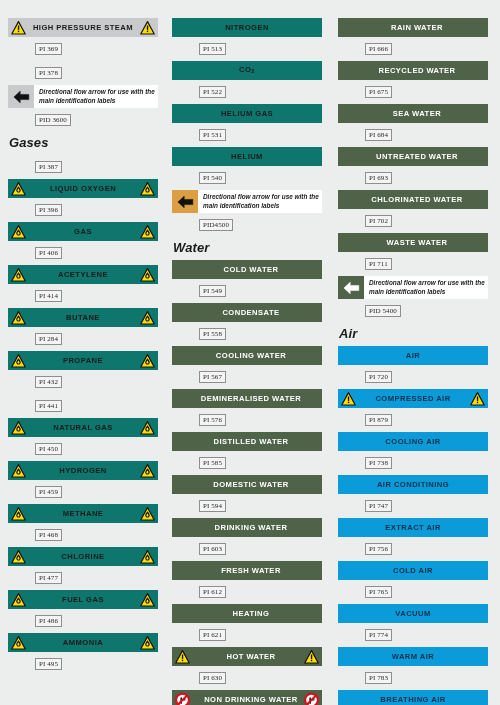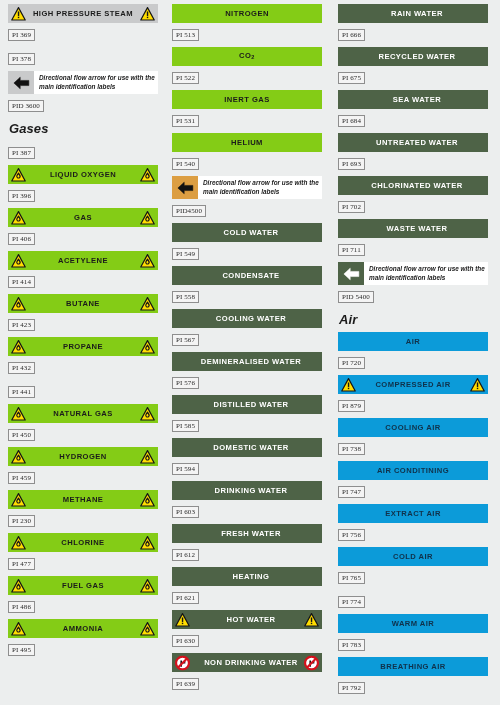--- a/index.html
+++ b/index.html
@@ -8,21 +8,21 @@
     background:#eceeee;
     font-family:"Liberation Sans", sans-serif;
     overflow:hidden;
   }
   .sheet{
     position:relative;
     width:500px; height:705px;
     background:#eceeee;
     display:flex;
     box-sizing:border-box;
-    padding:4px 0 0 0;
+    padding:18px 0 0 0;
   }
   .col{
     width:166px;
     box-sizing:border-box;
     padding:0 8px 0 8px;
   }
   .col.mid{padding-left:6px;padding-right:10px;}
   .col.right{padding-left:6px;padding-right:10px;}
 
   
@@ -53,21 +53,21 @@
     letter-spacing:.45px;
     text-align:center;
     line-height:1;
     white-space:nowrap;
   }
   .band .band-text sub{font-size:5.6px; vertical-align:-1px;}
 
   
   .t-grey   { background:#c9cacb; }
   .t-grey   .band-text{ color:#1b1b1b; }
-  .t-orange { background:#84cc16; }
+  .t-orange { background:#0f766e; }
   .t-orange .band-text{ color:#1b1b1b; }
   .t-green  { background:#4e6347; }
   .t-green  .band-text{ color:#ffffff;margin-left:8px; }
   .t-blue   { background:#0c9bd9; }
   .t-blue   .band-text{ color:#10314a; }
 
   
   .band .ico{
     position:absolute;
     top:50%;
@@ -86,20 +86,21 @@
     padding:0 3px 0 3px;
     height:10px;
     line-height:10px;
     border:1px solid #8e8e8e;
     background:#f4f4f4;
     font-family:"Liberation Serif", serif;
     font-size:7px;
     color:#2b2b2b;
     letter-spacing:.1px;
     white-space:nowrap;
+    margin-left:27px;
   }
 
   
   .arrow-row{
     display:flex;
     align-items:stretch;
     height:23px;
     margin-bottom:0;
   }
   .arrow-box{
@@ -224,21 +225,21 @@
             </svg>
           </span>
           <span class="band-text">BUTANE</span>
           <span class="ico r">
             <svg viewBox="0 0 20 20">
               <polygon points="10,1.5 19,18 1,18" fill="#ffdd00" stroke="#151515" stroke-width="1.6" stroke-linejoin="round"></polygon>
               <path d="M10 6.2c1.9 2.2 2.9 3.6 2.9 5.3 0 1.8-1.3 3.1-2.9 3.1S7.1 13.3 7.1 11.5c0-1.7 1-3.1 2.9-5.3z" fill="#151515"></path>
               <path d="M9.9 9.4c.9 1.1 1.4 1.8 1.4 2.5 0 .8-.6 1.4-1.4 1.4s-1.4-.6-1.4-1.4c0-.7.5-1.4 1.4-2.5z" fill="#ffdd00"></path>
             </svg>
           </span>
-        </div><div class="code">PI 423</div></div>
+        </div><div class="code">PI 284</div></div>
       <div class="entry"><div class="band t-orange">
           <span class="ico l">
             <svg viewBox="0 0 20 20">
               <polygon points="10,1.5 19,18 1,18" fill="#ffdd00" stroke="#151515" stroke-width="1.6" stroke-linejoin="round"></polygon>
               <path d="M10 6.2c1.9 2.2 2.9 3.6 2.9 5.3 0 1.8-1.3 3.1-2.9 3.1S7.1 13.3 7.1 11.5c0-1.7 1-3.1 2.9-5.3z" fill="#151515"></path>
               <path d="M9.9 9.4c.9 1.1 1.4 1.8 1.4 2.5 0 .8-.6 1.4-1.4 1.4s-1.4-.6-1.4-1.4c0-.7.5-1.4 1.4-2.5z" fill="#ffdd00"></path>
             </svg>
           </span>
           <span class="band-text">PROPANE</span>
           <span class="ico r">
@@ -293,21 +294,21 @@
             </svg>
           </span>
           <span class="band-text">METHANE</span>
           <span class="ico r">
             <svg viewBox="0 0 20 20">
               <polygon points="10,1.5 19,18 1,18" fill="#ffdd00" stroke="#151515" stroke-width="1.6" stroke-linejoin="round"></polygon>
               <path d="M10 6.2c1.9 2.2 2.9 3.6 2.9 5.3 0 1.8-1.3 3.1-2.9 3.1S7.1 13.3 7.1 11.5c0-1.7 1-3.1 2.9-5.3z" fill="#151515"></path>
               <path d="M9.9 9.4c.9 1.1 1.4 1.8 1.4 2.5 0 .8-.6 1.4-1.4 1.4s-1.4-.6-1.4-1.4c0-.7.5-1.4 1.4-2.5z" fill="#ffdd00"></path>
             </svg>
           </span>
-        </div><div class="code">PI 230</div></div>
+        </div><div class="code">PI 468</div></div>
       <div class="entry"><div class="band t-orange">
           <span class="ico l">
             <svg viewBox="0 0 20 20">
               <polygon points="10,1.5 19,18 1,18" fill="#ffdd00" stroke="#151515" stroke-width="1.6" stroke-linejoin="round"></polygon>
               <path d="M10 6.2c1.9 2.2 2.9 3.6 2.9 5.3 0 1.8-1.3 3.1-2.9 3.1S7.1 13.3 7.1 11.5c0-1.7 1-3.1 2.9-5.3z" fill="#151515"></path>
               <path d="M9.9 9.4c.9 1.1 1.4 1.8 1.4 2.5 0 .8-.6 1.4-1.4 1.4s-1.4-.6-1.4-1.4c0-.7.5-1.4 1.4-2.5z" fill="#ffdd00"></path>
             </svg>
           </span>
           <span class="band-text">CHLORINE</span>
           <span class="ico r">
@@ -354,35 +355,36 @@
         </div><div class="code">PI 495</div></div>
     </div>
   <div class="col mid">
       <div class="entry"><div class="band t-orange">
           <span class="band-text">NITROGEN</span>
         </div><div class="code">PI 513</div></div>
       <div class="entry"><div class="band t-orange">
           <span class="band-text">CO<sub>2</sub></span>
         </div><div class="code">PI 522</div></div>
       <div class="entry"><div class="band t-orange">
-          <span class="band-text">INERT GAS</span>
+          <span class="band-text">HELIUM GAS</span>
         </div><div class="code">PI 531</div></div>
       <div class="entry"><div class="band t-orange">
           <span class="band-text">HELIUM</span>
         </div><div class="code">PI 540</div></div>
       <div class="entry"><div class="arrow-row">
           <div class="arrow-box ab-orange">
             <svg viewBox="0 0 22 16" width="19" height="14">
               <path d="M9.5 1.2 L2.2 8 L9.5 14.8 L9.5 11 L19.5 11 L19.5 5 L9.5 5 Z" fill="#111111" stroke="#111111" stroke-width="0.6" stroke-linejoin="round"></path>
             </svg>
           </div>
           <div class="arrow-note">
             <span>Directional flow arrow for use with the main identification labels</span>
           </div>
         </div><div class="code">PID4500</div></div>
+      <div class="section-head">Water</div>
       <div class="entry"><div class="band t-green">
           <span class="band-text">COLD WATER</span>
         </div><div class="code">PI 549</div></div>
       <div class="entry"><div class="band t-green">
           <span class="band-text">CONDENSATE</span>
         </div><div class="code">PI 558</div></div>
       <div class="entry"><div class="band t-green">
           <span class="band-text">COOLING WATER</span>
         </div><div class="code">PI 567</div></div>
       <div class="entry"><div class="band t-green">
@@ -495,21 +497,23 @@
         </div><div class="code">PI 738</div></div>
       <div class="entry"><div class="band t-blue">
           <span class="band-text">AIR CONDITINING</span>
         </div><div class="code">PI 747</div></div>
       <div class="entry"><div class="band t-blue">
           <span class="band-text">EXTRACT AIR</span>
         </div><div class="code">PI 756</div></div>
       <div class="entry"><div class="band t-blue">
           <span class="band-text">COLD AIR</span>
         </div><div class="code">PI 765</div></div>
-      <div class="entry"><div class="code">PI 774</div></div>
+      <div class="entry"><div class="band t-blue">
+          <span class="band-text">VACUUM</span>
+        </div><div class="code">PI 774</div></div>
       <div class="entry"><div class="band t-blue">
           <span class="band-text">WARM AIR</span>
         </div><div class="code">PI 783</div></div>
       <div class="entry"><div class="band t-blue">
           <span class="band-text">BREATHING AIR</span>
         </div><div class="code">PI 792</div></div>
     </div>
 </div>
 
 </body></html>

